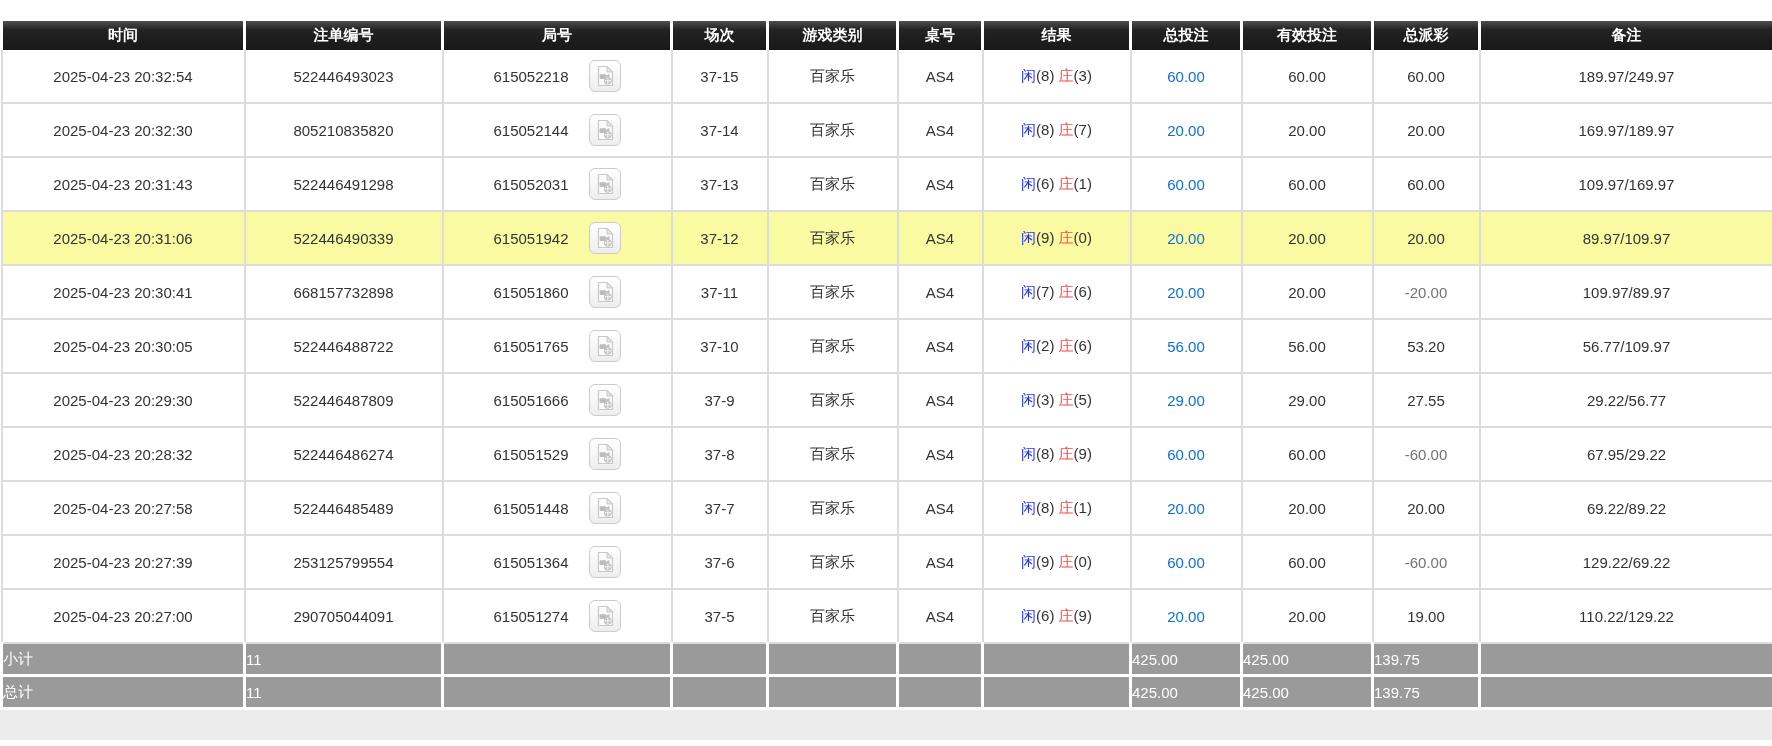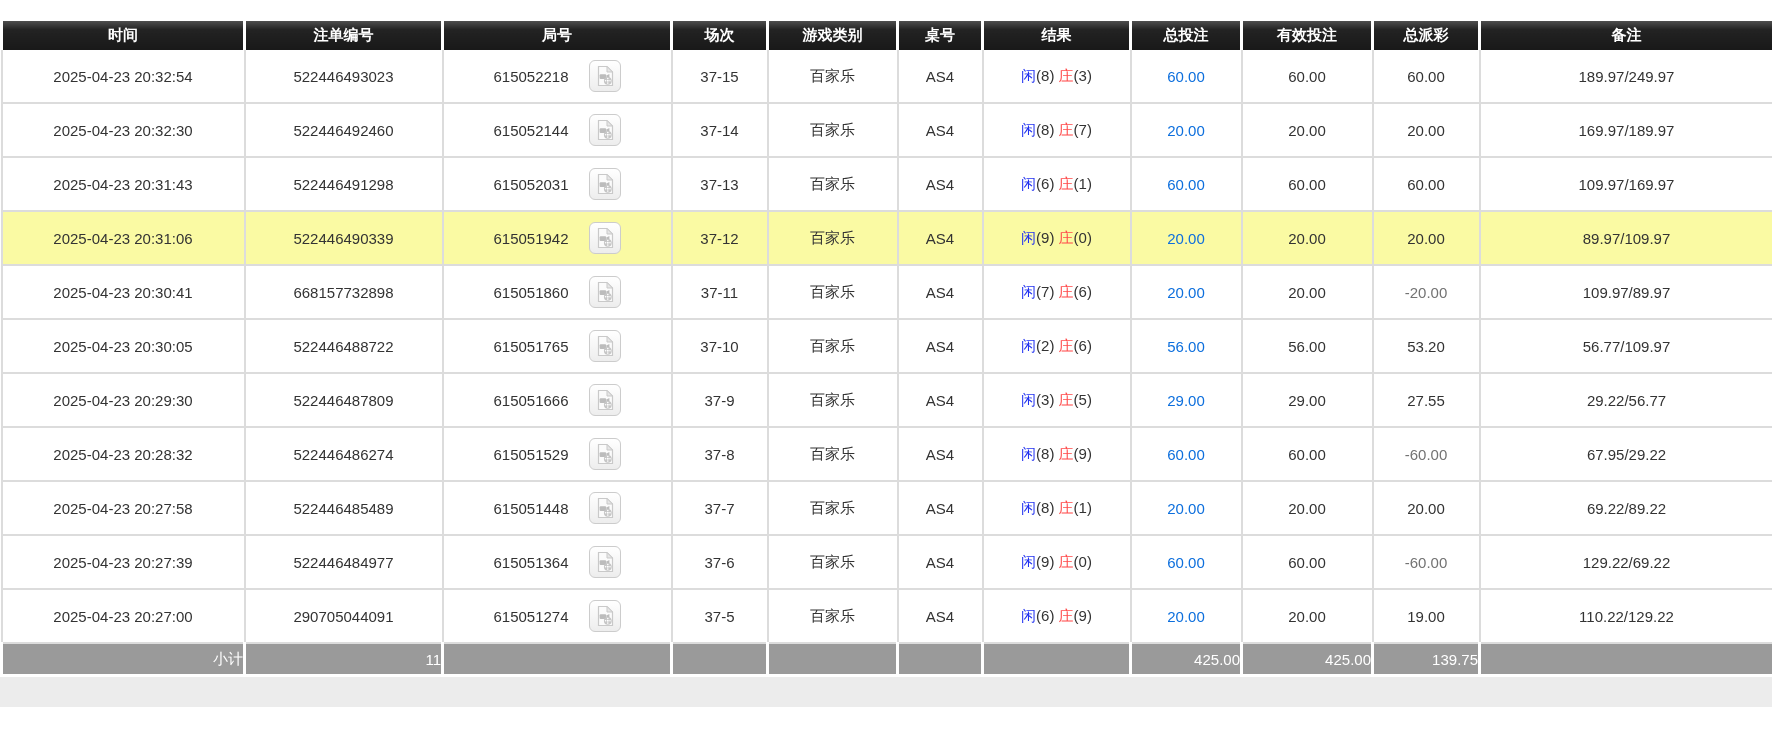--- a/index.html
+++ b/index.html
@@ -25,21 +25,21 @@
   .bk { color:#ff4a4a; }
   .pts { color:#333333; }
   .round { display:flex; align-items:center; justify-content:center; gap:20px; }
   .vbtn {
     width:32px; height:32px; border:1px solid #cccccc; border-radius:6px;
     background:linear-gradient(#ffffff,#ededed); padding:2px; cursor:pointer;
     display:inline-flex; align-items:center; justify-content:center;
   }
   tr.sum td {
     background:#9a9a9a; color:#ffffff; font-size:15px; height:30px; padding:0;
-    text-align:right; border-left:3px solid #ffffff; border-bottom:3px solid #ffffff;
+    text-align:left; border-left:3px solid #ffffff; border-bottom:3px solid #ffffff;
   }
   tr.sum td:last-child { border-right:3px solid #ffffff; }
   .bottom-strip { height:30px; background:#ececec; }
   .hidden-defs { position:absolute; width:0; height:0; overflow:hidden; }
 </style>
 </head>
 <body>
 
 <svg class="hidden-defs" aria-hidden="true">
   <symbol id="vicon" viewBox="0 0 24 24">
@@ -105,21 +105,21 @@
       <td>百家乐</td>
       <td>AS4</td>
       <td><span class="pl">闲</span><span class="pts">(8)</span> <span class="bk">庄</span><span class="pts">(3)</span></td>
       <td class="blue">60.00</td>
       <td>60.00</td>
       <td class="payout">60.00</td>
       <td>189.97/249.97</td>
     </tr>
     <tr>
       <td>2025-04-23 20:32:30</td>
-      <td>522446492460</td>
+      <td>805210835820</td>
       <td>
           <div class="round">
             <span>615052144</span>
             <button type="button" class="vbtn">
               <svg width="24" height="24">
                 <use href="#vicon"></use>
               </svg>
             </button>
           </div>
         </td>
@@ -281,21 +281,21 @@
       <td>百家乐</td>
       <td>AS4</td>
       <td><span class="pl">闲</span><span class="pts">(8)</span> <span class="bk">庄</span><span class="pts">(1)</span></td>
       <td class="blue">20.00</td>
       <td>20.00</td>
       <td class="payout">20.00</td>
       <td>69.22/89.22</td>
     </tr>
     <tr>
       <td>2025-04-23 20:27:39</td>
-      <td>522446484977</td>
+      <td>253125799554</td>
       <td>
           <div class="round">
             <span>615051364</span>
             <button type="button" class="vbtn">
               <svg width="24" height="24">
                 <use href="#vicon"></use>
               </svg>
             </button>
           </div>
         </td>
@@ -338,16 +338,29 @@
       <td></td>
       <td></td>
       <td></td>
       <td></td>
       <td></td>
       <td>425.00</td>
       <td>425.00</td>
       <td>139.75</td>
       <td></td>
     </tr>
+    <tr class="sum">
+      <td>总计</td>
+      <td>11</td>
+      <td></td>
+      <td></td>
+      <td></td>
+      <td></td>
+      <td></td>
+      <td>425.00</td>
+      <td>425.00</td>
+      <td>139.75</td>
+      <td></td>
+    </tr>
   </tfoot>
 </table>
 
 <div class="bottom-strip"></div>
 
 </body></html>

